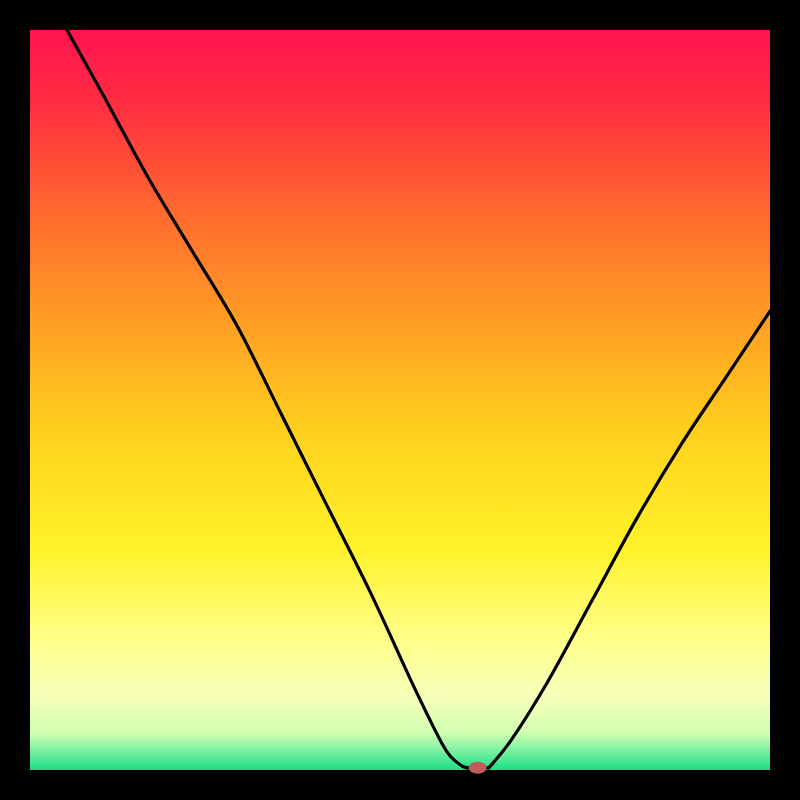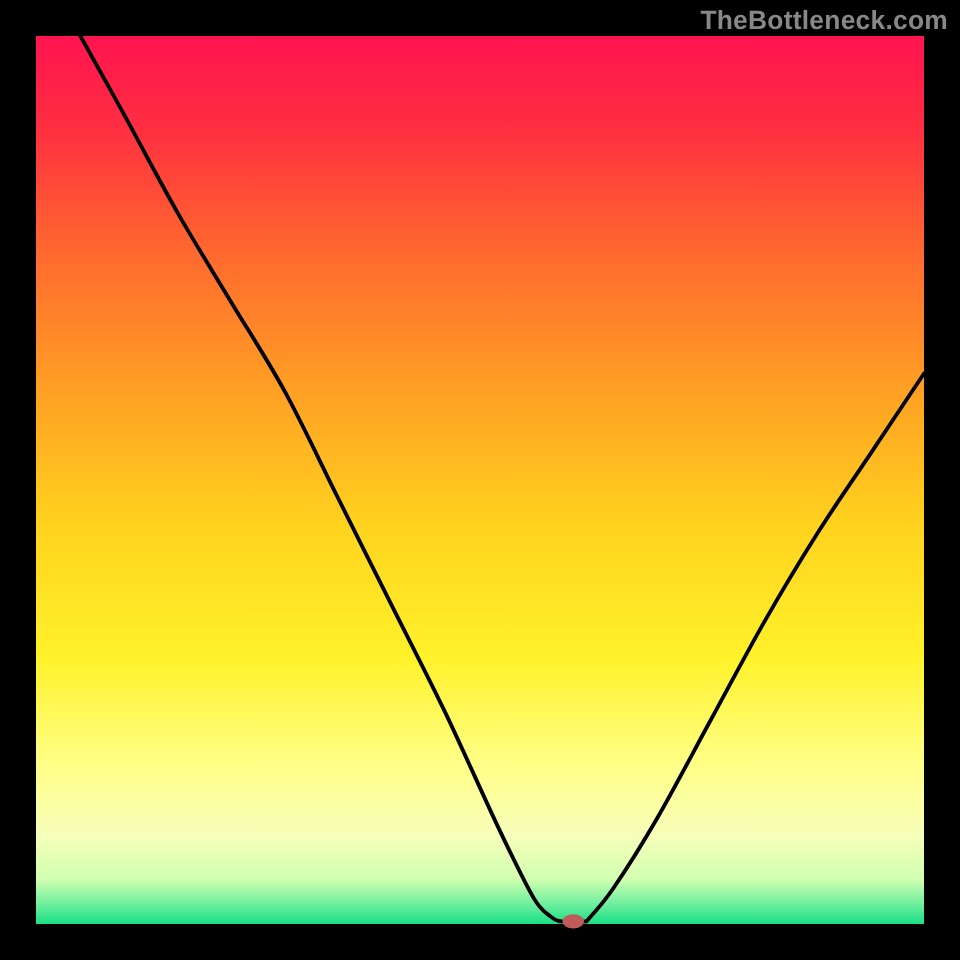--- a/index.html
+++ b/index.html
@@ -42,21 +42,20 @@
   }
   .marker {
     fill: #c15a5a;
   }
 </style>
 </head>
 <body>
 
 <div class="container">
 
-  <div class="watermark">TheBottleneck.com</div>
 
   <svg class="plot" viewBox="0 0 800 800">
     <defs>
       <linearGradient id="bg-grad" x1="0" y1="0" x2="0" y2="1">
           <stop offset="0%" stop-color="#ff1450"></stop>
           <stop offset="10%" stop-color="#ff2d41"></stop>
           <stop offset="25%" stop-color="#ff6b2e"></stop>
           <stop offset="40%" stop-color="#ffa024"></stop>
           <stop offset="55%" stop-color="#ffd21e"></stop>
           <stop offset="70%" stop-color="#fff22a"></stop>

